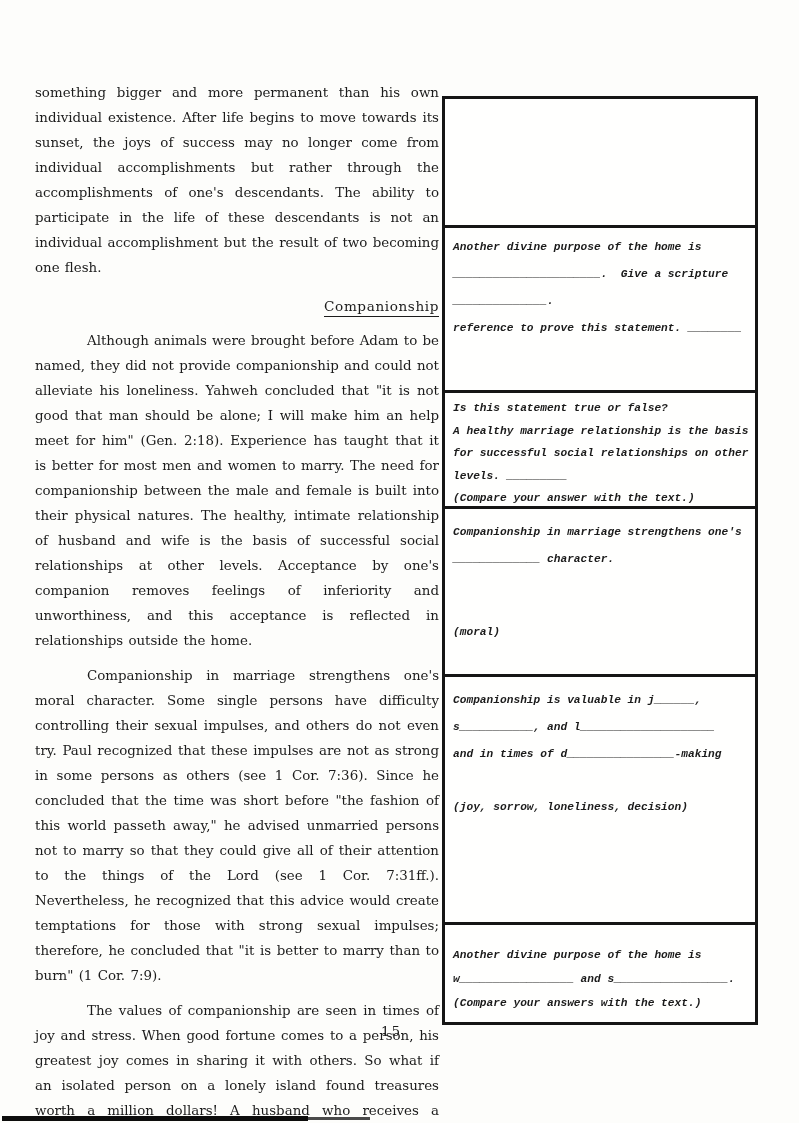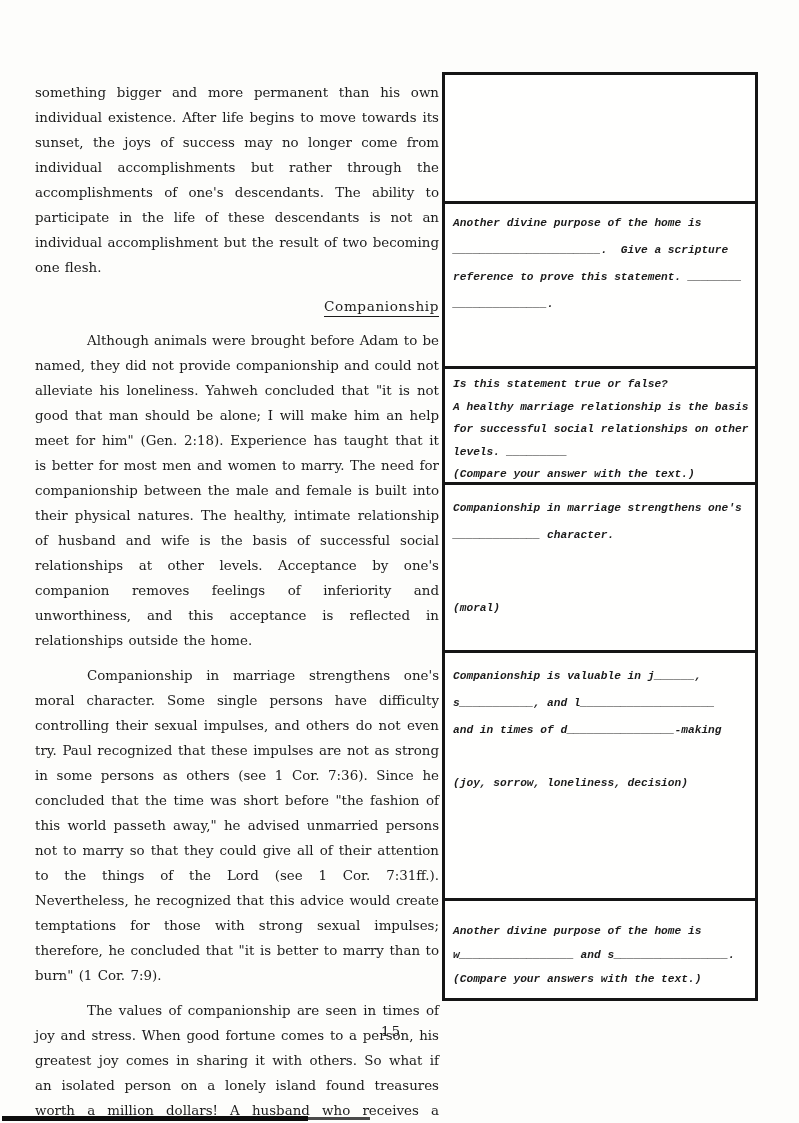--- a/index.html
+++ b/index.html
@@ -15,21 +15,21 @@
     word-spacing:1px;
   }
   .para{margin:0 0 10px 0;}
   .para.indent{text-indent:52px;}
   .sect{
     font-size:13.6px;font-weight:normal;margin:14px 0 9px 0;
     letter-spacing:0.6px;text-align:right;
   }
   .sect .ul{border-bottom:1.5px solid #1b1b1b;padding-bottom:2px;}
   
-  .right-col{position:absolute;left:442px;top:72px;width:316px;}
+  .right-col{position:absolute;left:442px;top:96px;width:316px;}
   .box{
     box-sizing:border-box;border:3px solid #151515;background:#fffffe;
     padding:6px 8px;overflow:hidden;
   }
   .box + .box{margin-top:-3px;}
   #box-blank{height:132px;}
   #box-divine{height:168px;padding-top:6px;}
   #box-truefalse{height:119px;padding-top:4px;}
   #box-moral{height:171px;padding-top:10px;}
   #box-values{height:251px;padding-top:10px;}
@@ -70,22 +70,22 @@
   <p class="para indent">Marriage is God's holy ordinance through which He plans to perpetuate the human race until the end of time.  The home is the institution most responsible</p>
 </div>
 
 <div class="right-col">
 
   <div class="box" id="box-blank"></div>
 
   <div class="box" id="box-divine">
     <div class="line">Another divine purpose of the home is</div>
     <div class="line">______________________.  Give a scripture</div>
+    <div class="line">______________.</div>
     <div class="line">reference to prove this statement. ________</div>
-    <div class="line">______________.</div>
   </div>
 
   <div class="box" id="box-truefalse">
     <div class="line">Is this statement true or false?</div>
     <div class="line">A healthy marriage relationship is the basis</div>
     <div class="line">for successful social relationships on other</div>
     <div class="line">levels. _________</div>
     <div class="line">(Compare your answer with the text.)</div>
   </div>
 

